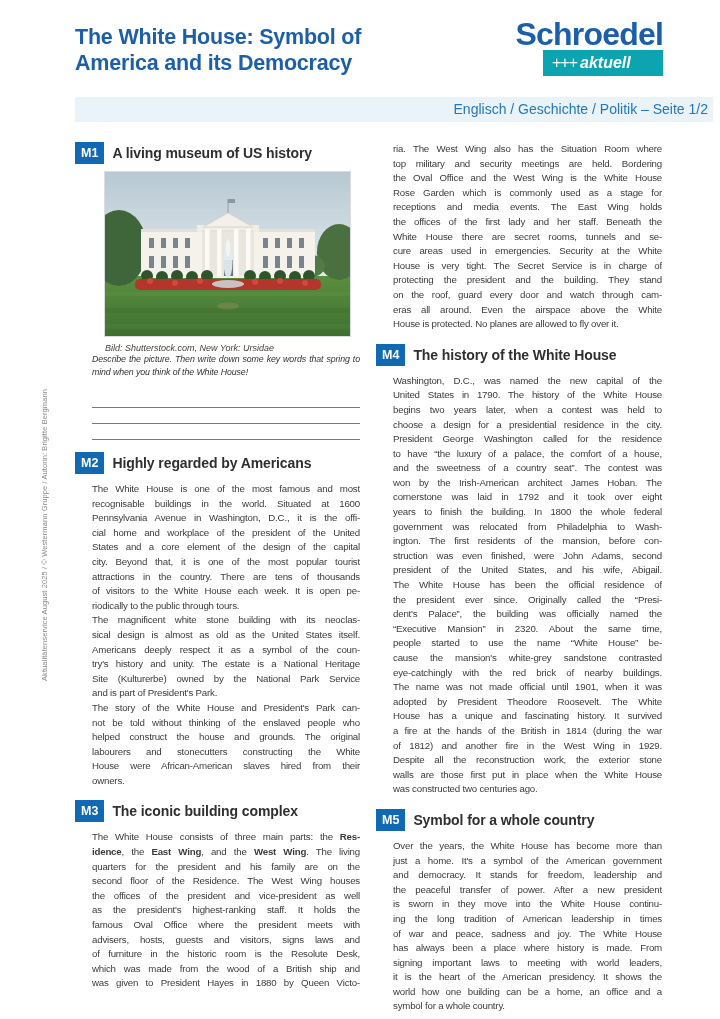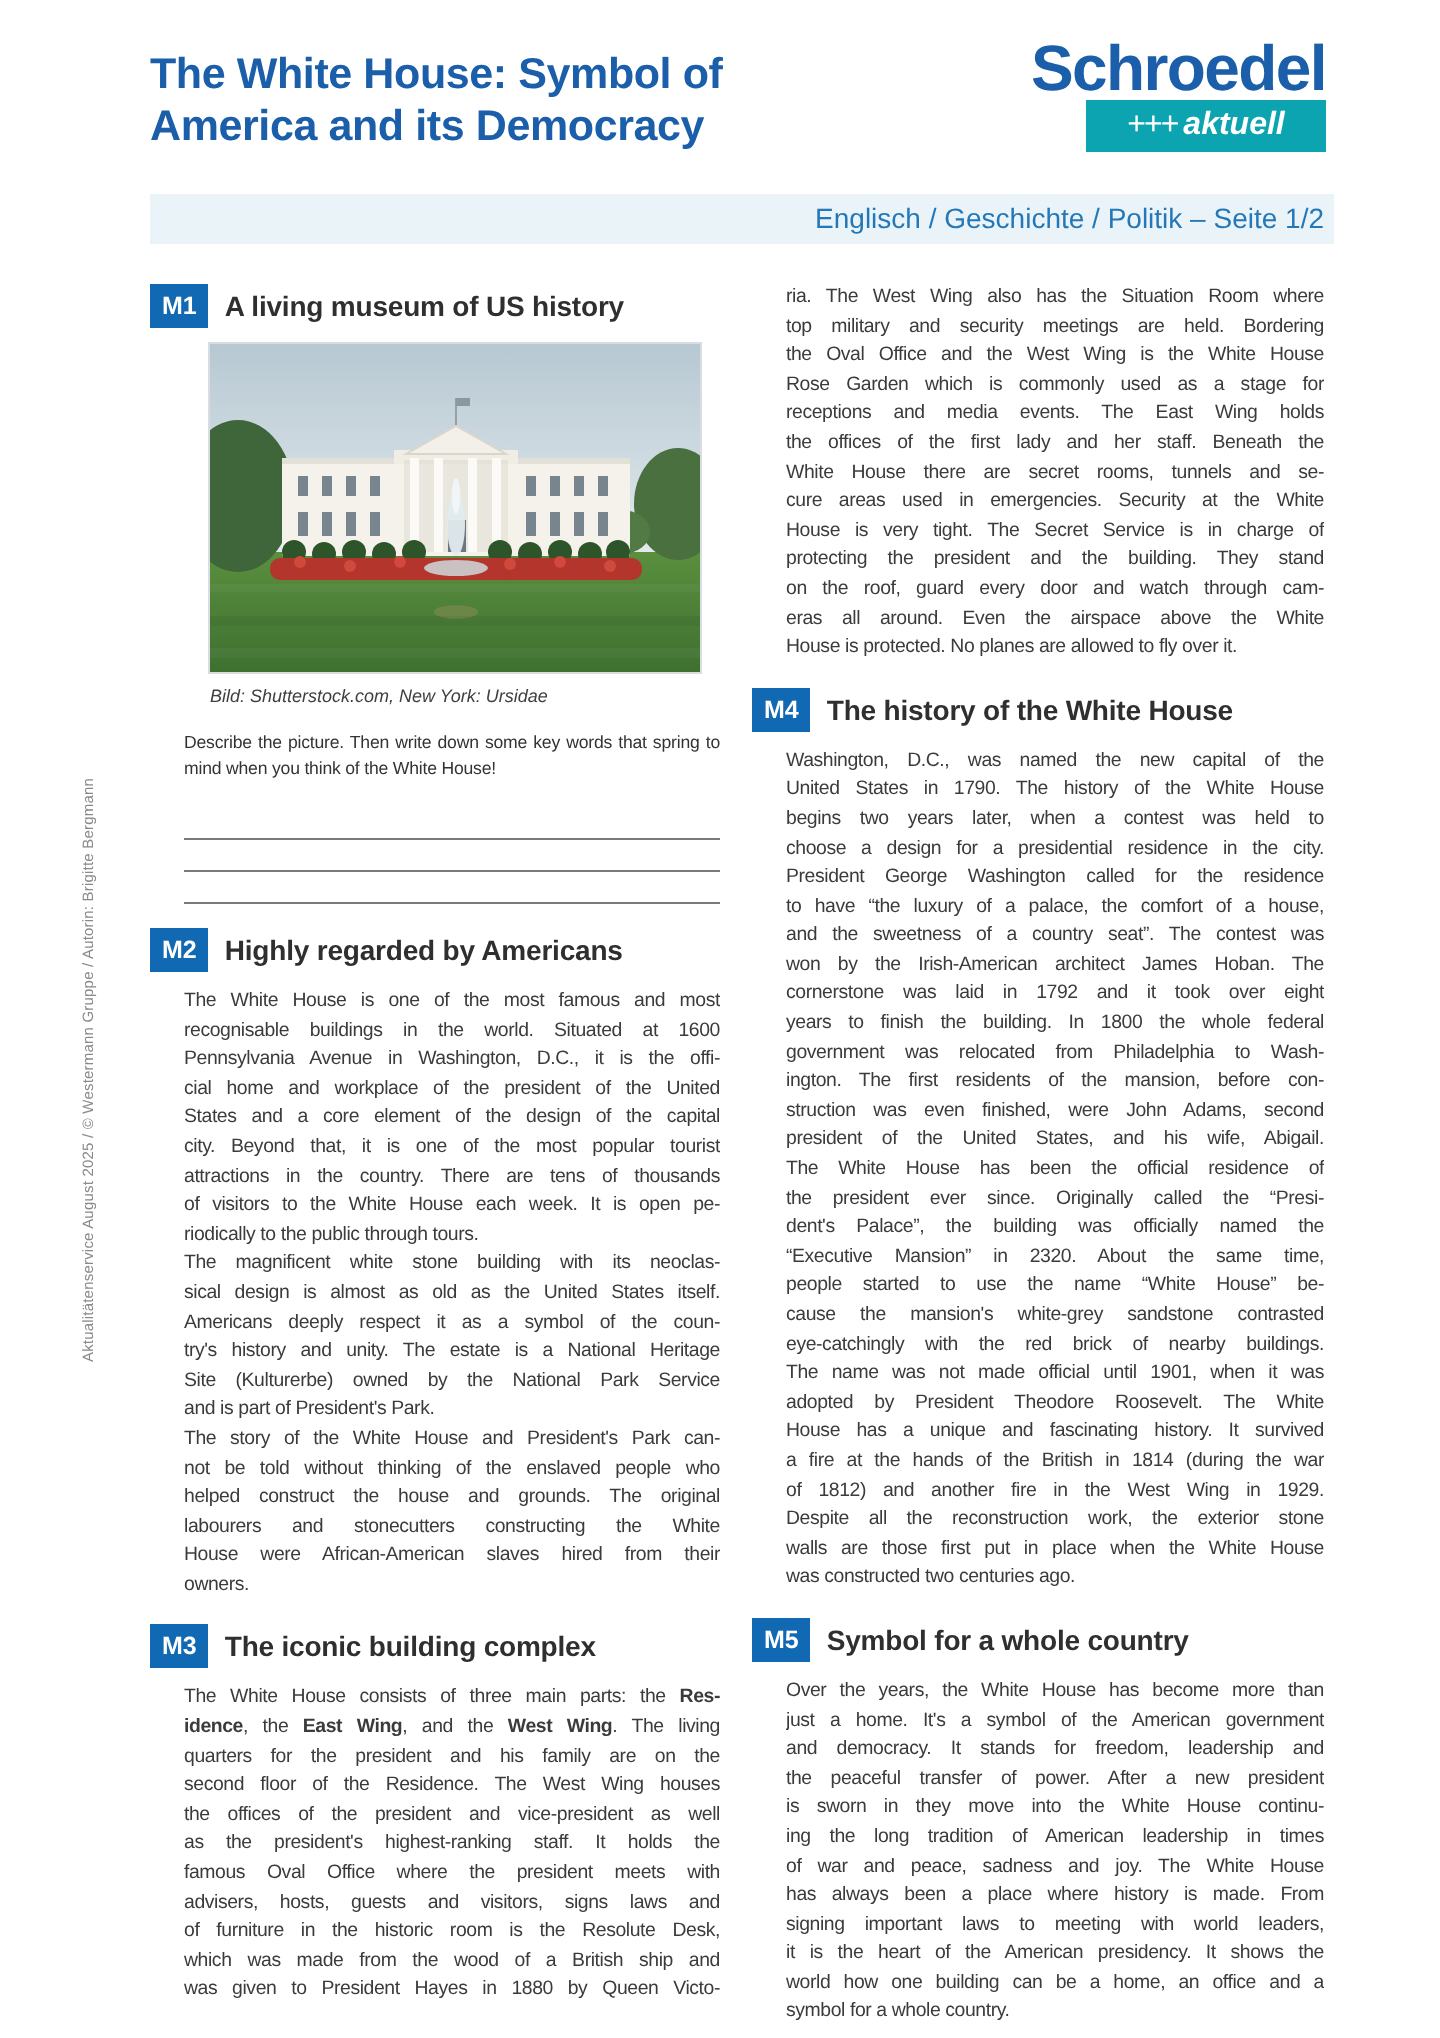--- a/index.html
+++ b/index.html
@@ -11,26 +11,26 @@
   .page-title{
     position:absolute;left:75px;top:24px;
     font-size:21.5px;line-height:26px;font-weight:bold;color:#1b5ea9;letter-spacing:-0.2px;
   }
   .logo{position:absolute;right:57px;top:20px;text-align:right;}
   .logo .brand-name{
     font-size:32px;font-weight:bold;color:#1b5ea9;letter-spacing:-0.8px;line-height:28px;display:block;
   }
   .logo .brand-tag{
     display:inline-block;background:#0ba4b0;color:#ffffff;margin-top:2px;
-    padding:3px 9px 4px 9px;font-size:16px;line-height:19px;min-width:102px;text-align:center;
+    padding:3px 9px 4px 9px;font-size:16px;line-height:19px;min-width:102px;text-align:left;
   }
   .logo .brand-tag .plus{font-style:normal;font-weight:normal;letter-spacing:-1px;}
   .logo .brand-tag .word{font-style:italic;font-weight:bold;margin-left:3px;}
   .subject-bar{
-    position:absolute;left:75px;top:97px;width:592px;height:25px;box-sizing:border-box;
+    position:absolute;left:75px;top:97px;width:638px;height:25px;box-sizing:border-box;
     background:#e9f3f8;color:#2478b7;font-size:14px;line-height:25px;
     text-align:right;padding-right:5px;
   }
   
   .credit{
     position:absolute;top:535px;left:44px;transform:translate(-50%,-50%) rotate(-90deg);
     white-space:nowrap;font-size:7.5px;color:#8a8a8a;letter-spacing:0.1px;
   }
   
   .col{position:absolute;top:142px;}
@@ -42,21 +42,21 @@
     margin-left:-17px;background:#1168b3;color:#ffffff;font-weight:bold;
     font-size:12.5px;line-height:15px;padding:4px 6px 3px 6px;flex:0 0 auto;
   }
   .htitle{font-size:14px;font-weight:bold;color:#2f2f2f;letter-spacing:-0.1px;text-align:right;}
   .photo{
     width:245px;height:164px;margin:7px 0 0 13px;background:#dfe7ec;overflow:hidden;
     outline:1px solid #d7dde1;
   }
   .caption{margin:7px 0 0 13px;font-style:italic;font-size:9px;color:#3f3f3f;}
   .task{
-    margin-top:12px;font-size:8.8px;line-height:12.5px;color:#333333;
+    font-style:italic;font-size:8.8px;line-height:12.5px;color:#333333;
     text-align:justify;letter-spacing:-0.1px;
   }
   .writelines{margin-top:14px;}
   .writeline{height:15px;border-bottom:1px solid #7a7a7a;}
   .body-text{margin:0;}
   .tline{
     position:relative;font-size:9.7px;line-height:14.6px;height:14.6px;overflow:hidden;
     letter-spacing:-0.2px;color:#3b3b3b;text-align:justify;text-align-last:justify;
   }
   .tline.end{text-align-last:left;}

